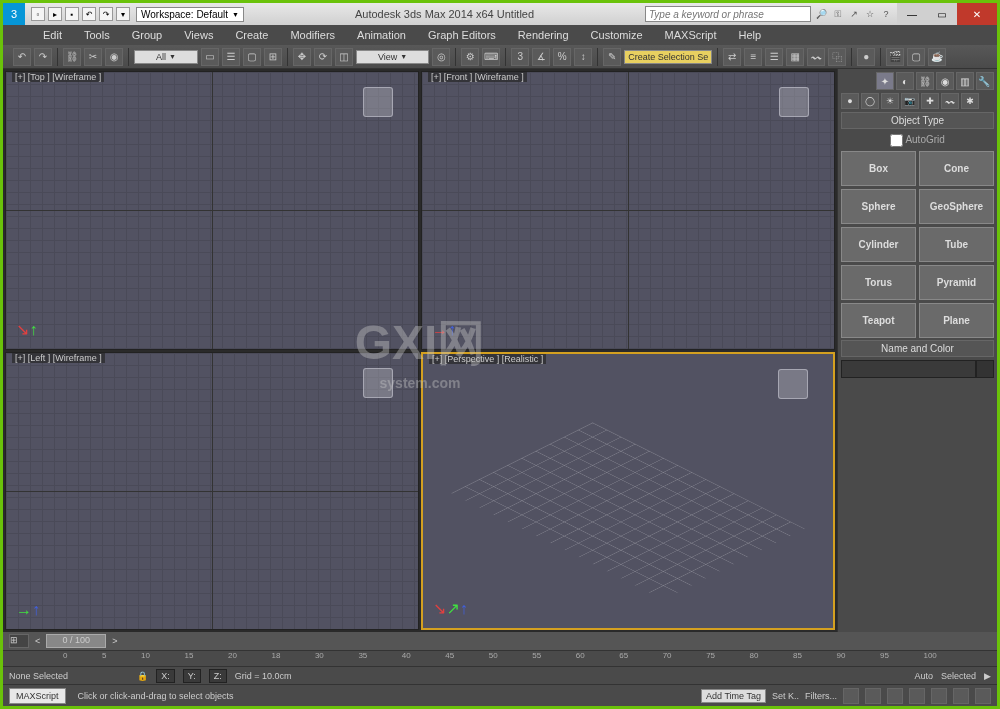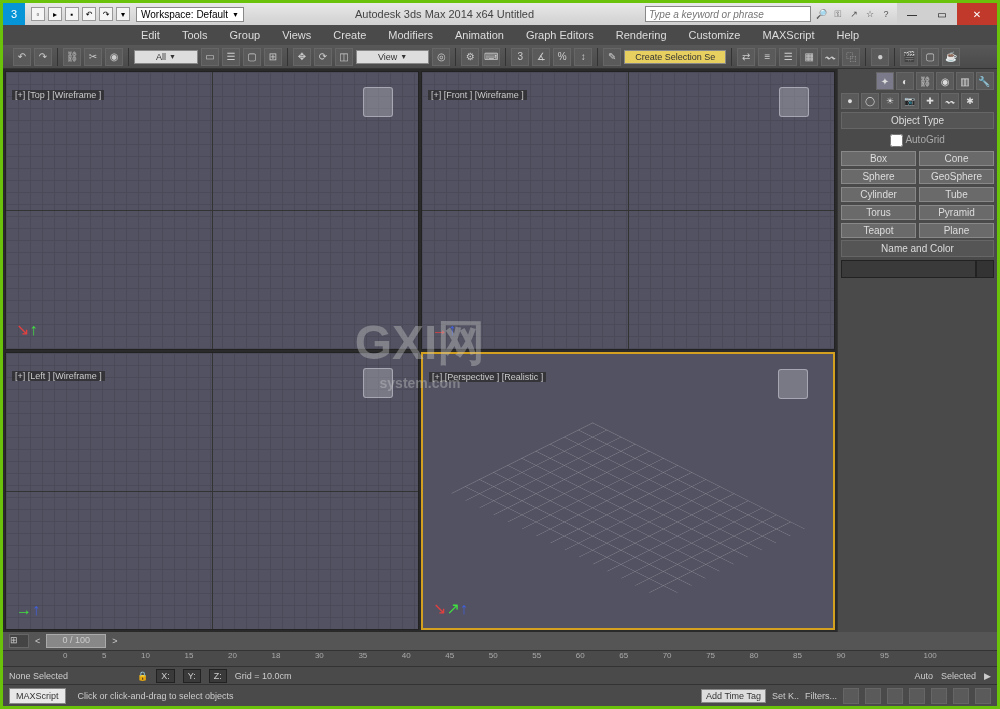--- a/index.html
+++ b/index.html
@@ -15,39 +15,39 @@
 .titlebar .workspace::after { content: "▼"; font-size: 7px; }
 .titlebar .title { flex: 1; text-align: center; color: #444; }
 .titlebar .search { width: 166px; height: 16px; background: #fff; border: 1px solid #888; font-size: 10px; padding: 0 3px; color: #888; font-style: italic; }
 .titlebar .ticons { display: flex; gap: 2px; padding: 0 4px; }
 .titlebar .ticons .ti { width: 14px; height: 14px; font-size: 9px; display: flex; align-items: center; justify-content: center; color: #555; }
 .titlebar .winbtns { display: flex; }
 .titlebar .winbtns .wb { width: 30px; height: 22px; display: flex; align-items: center; justify-content: center; font-size: 10px; background: #d0d0d0; }
 .titlebar .winbtns .wb.close { background: #c0392b; color: #fff; width: 40px; }
 
 
-.menubar { height: 20px; background: #4a4a4a; display: flex; align-items: center; padding: 0 40px; gap: 22px; font-size: 11px; color: #ddd; justify-content: center; }
+.menubar { height: 20px; background: #4a4a4a; display: flex; align-items: center; padding: 0 40px; gap: 22px; font-size: 11px; color: #ddd; }
 .menubar .mi { cursor: pointer; }
 
 
 .toolbar { height: 24px; background: linear-gradient(#585858,#4a4a4a); border-bottom: 1px solid #333; display: flex; align-items: center; padding: 0 10px; gap: 3px; font-size: 9px; color: #ccc; }
 .toolbar .sep { width: 1px; height: 18px; background: #333; margin: 0 2px; }
 .toolbar .tb { width: 18px; height: 18px; background: #5a5a5a; border: 1px solid #666; display: flex; align-items: center; justify-content: center; font-size: 10px; }
 .toolbar .dd { background: #ddd; border: 1px solid #888; padding: 1px 21px; font-size: 9px; color: #333; display: flex; align-items: center; gap: 3px; }
 .toolbar .dd::after { content: "▼"; font-size: 7px; }
-.toolbar .yellowdd { background: #e8d060; border: 1px solid #888; padding: 1px 10px; font-size: 9px; color: #333; }
+.toolbar .yellowdd { background: #e8d060; border: 1px solid #888; padding: 1px 3px; font-size: 9px; color: #333; }
 
 
 .main { flex: 1; display: flex; background: #3a3a3a; position: relative; }
 .viewports { flex: 1; display: grid; grid-template-columns: 1fr 1fr; grid-template-rows: 1fr 1fr; gap: 2px; padding: 2px; background: #2a2a2a; position: relative; }
 .vp { background: #525262; position: relative; border: 1px solid #222; 
   background-image: linear-gradient(#4a4a58 1px, transparent 1px), linear-gradient(90deg, #4a4a58 1px, transparent 1px);
   background-size: 12px 12px; }
 .vp.active { border: 2px solid #d4a020; }
-.vp .label { position: absolute; top: 18px; left: 6px; font-size: 9px; color: #ccc; background: rgba(40,40,40,0.7); padding: 0 3px; }
+.vp .label { position: absolute; top: 0; left: 6px; font-size: 9px; color: #ccc; background: rgba(40,40,40,0.7); padding: 0 3px; }
 .vp .axis { position: absolute; bottom: 10px; left: 10px; font-size: 16px; }
 .vp .cube { position: absolute; top: 15px; right: 25px; width: 30px; height: 30px; background: rgba(180,180,190,0.4); border: 1px solid rgba(200,200,210,0.6); border-radius: 3px; }
 .vp .pgrid { position: absolute; left: 50%; top: 50%; width: 300px; height: 200px; transform: translate(-50%,-40%) rotateX(60deg) rotateZ(45deg); 
   background-image: linear-gradient(rgba(150,150,160,0.5) 1px, transparent 1px), linear-gradient(90deg, rgba(150,150,160,0.5) 1px, transparent 1px);
   background-size: 20px 20px; }
 .vp .cross-v { position: absolute; left: 50%; top: 0; bottom: 0; width: 1px; background: #333; }
 .vp .cross-h { position: absolute; top: 50%; left: 0; right: 0; height: 1px; background: #333; }
 .vp.persp { background-image: none; background: #525262; }
 
 .watermark { position: absolute; left: 50%; top: 50%; transform: translate(-50%,-50%); font-size: 48px; color: rgba(200,200,200,0.4); font-weight: bold; pointer-events: none; z-index: 5; }
@@ -58,21 +58,21 @@
 .cmdpanel .tabs { display: flex; gap: 2px; margin-bottom: 3px; justify-content: flex-end; }
 .cmdpanel .tab { width: 18px; height: 18px; background: #5a5a5a; border: 1px solid #666; font-size: 10px; display: flex; align-items: center; justify-content: center; }
 .cmdpanel .tab.active { background: #7a7a8a; }
 .cmdpanel .subtabs { display: flex; gap: 2px; margin-bottom: 3px; }
 .cmdpanel .subtab { width: 18px; height: 16px; background: #5a5a5a; border: 1px solid #666; font-size: 9px; display: flex; align-items: center; justify-content: center; }
 .cmdpanel .dd2 { width: 100%; background: #ddd; border: 1px solid #888; padding: 2px 4px; font-size: 10px; color: #222; margin-bottom: 4px; }
 .cmdpanel .rollout-title { text-align: center; background: #555; border: 1px solid #666; padding: 2px; margin-bottom: 3px; font-size: 10px; }
 .cmdpanel .autogrid { text-align: center; padding: 2px; font-size: 10px; color: #aaa; }
 .cmdpanel .autogrid input { vertical-align: middle; }
 .cmdpanel .btngrid { display: grid; grid-template-columns: 1fr 1fr; gap: 3px; padding: 2px 0; }
-.cmdpanel .pb { background: #6a6a6a; border: 1px solid #888; padding: 1px 0; text-align: center; font-size: 10px; color: #ddd; cursor: pointer; }
+.cmdpanel .pb { background: #6a6a6a; border: 1px solid #888; padding: 11px 0; text-align: center; font-size: 10px; color: #ddd; cursor: pointer; font-weight: bold; }
 .cmdpanel .swatch { width: 100%; height: 18px; display: flex; margin-top: 3px; }
 .cmdpanel .swatch .nm { flex: 1; background: #3a3a3a; border: 1px solid #222; }
 .cmdpanel .swatch .clr { width: 18px; background: #333; border: 1px solid #222; }
 
 
 .bottom { background: #4a4a4a; }
 .timeslider { height: 18px; background: #555; display: flex; align-items: center; font-size: 9px; color: #ccc; padding: 0 6px; gap: 6px; }
 .timeslider .knob { width: 60px; height: 14px; background: #888; border: 1px solid #aaa; text-align: center; font-size: 9px; }
 .timeruler { height: 16px; background: #4a4a4a; display: flex; justify-content: space-between; padding: 0 60px 0 60px; font-size: 8px; color: #aaa; border-top: 1px solid #333; }
 .status { height: 18px; background: #4a4a4a; display: flex; align-items: center; font-size: 9px; color: #ccc; padding: 0 6px; gap: 8px; border-top: 1px solid #333; }

